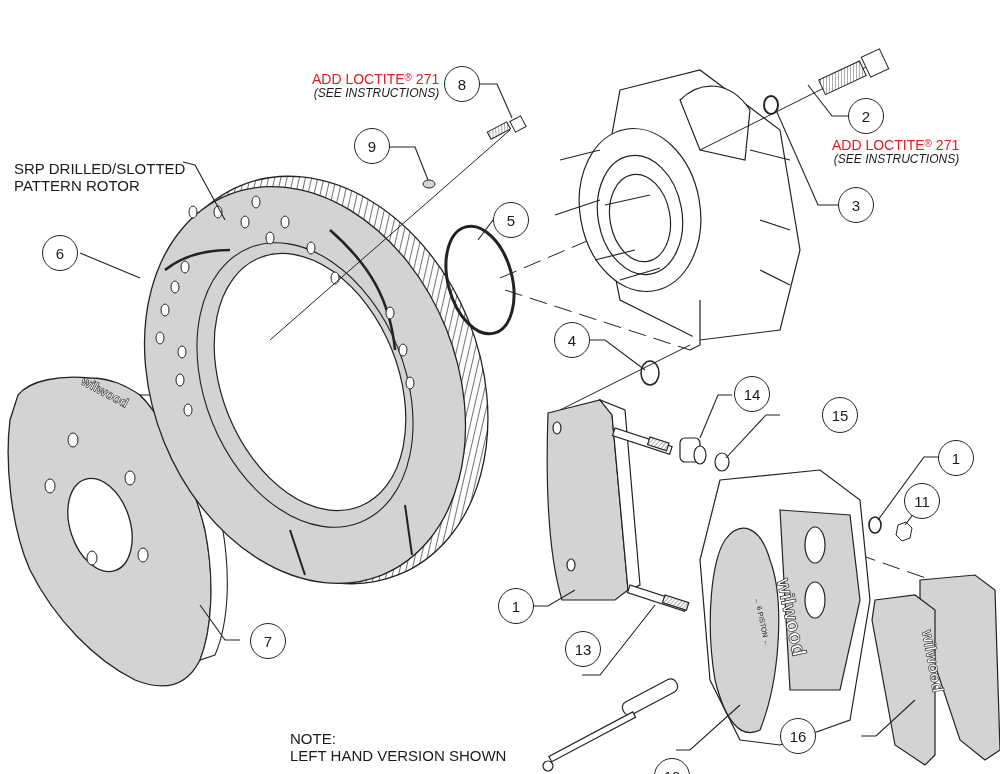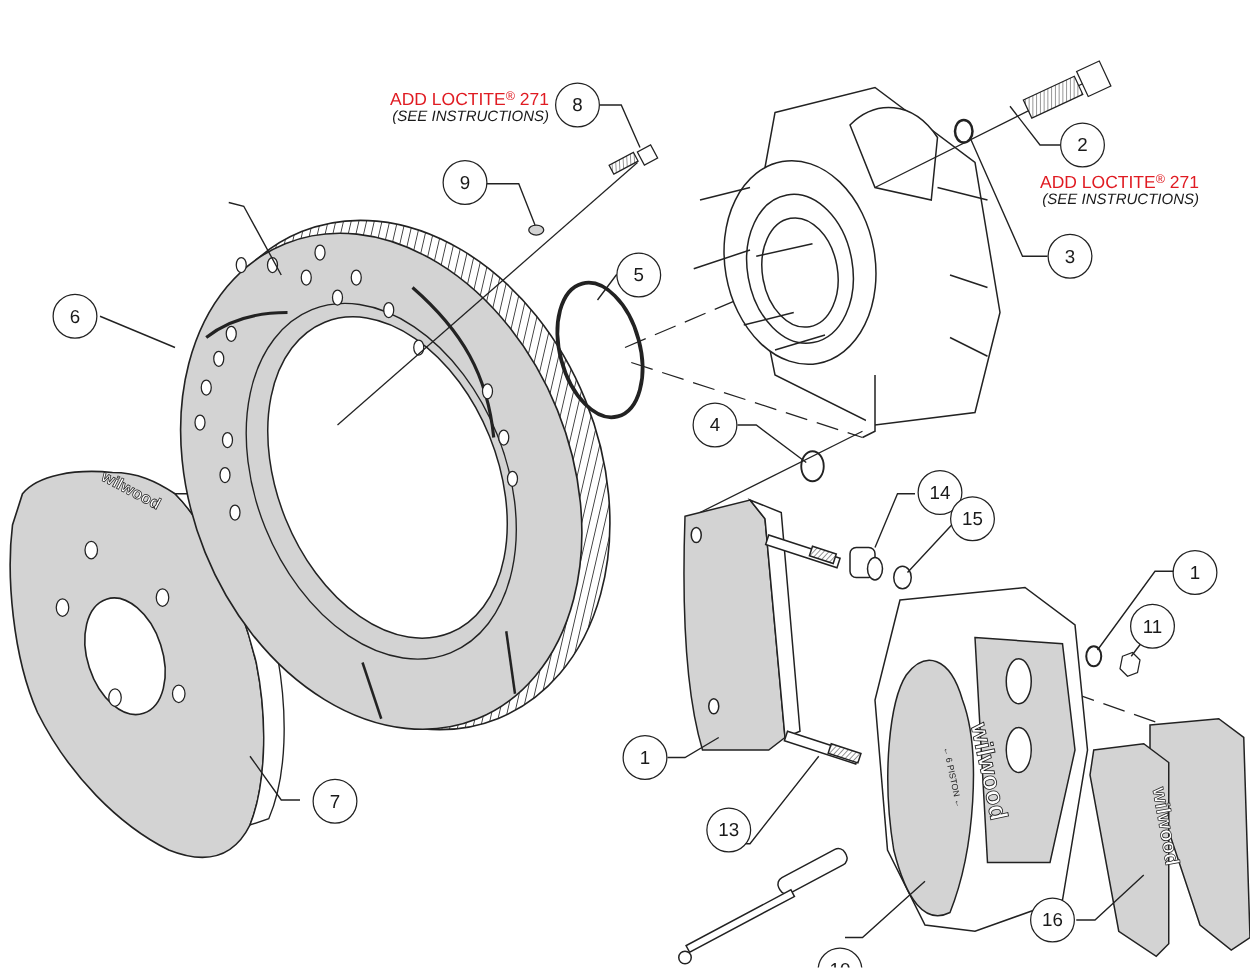--- a/index.html
+++ b/index.html
@@ -173,21 +173,29 @@
     <polyline points="940,500 924,500 905,525"></polyline>
     <polyline points="534,606 548,606 575,590"></polyline>
     <polyline points="582,675 600,675 655,605"></polyline>
     <polyline points="676,750 690,750 740,705"></polyline>
     <polyline points="861,736 876,736 915,700"></polyline>
     <polyline points="240,640 225,640 200,605"></polyline>
     <polyline points="183,162 195,165 225,220"></polyline>
   </g>
 </svg>
 
-
+<div class="lbl" style="left:14px; top:160px;">
+  <div>SRP DRILLED/SLOTTED</div>
+  <div>PATTERN ROTOR</div>
+</div>
+
+<div class="lbl" style="left:290px; top:730px;">
+  <div>NOTE:</div>
+  <div>LEFT HAND VERSION SHOWN</div>
+</div>
 
 <div class="lbl" style="left:312px; top:72px; text-align:right;">
   <div class="red"><span>ADD LOCTITE</span><sup>®</sup><span> 271</span></div>
   <div class="ital">(SEE INSTRUCTIONS)</div>
 </div>
 
 <div class="lbl" style="left:832px; top:138px; text-align:right;">
   <div class="red"><span>ADD LOCTITE</span><sup>®</sup><span> 271</span></div>
   <div class="ital">(SEE INSTRUCTIONS)</div>
 </div>
@@ -197,17 +205,17 @@
 <div class="callout" style="left:838px; top:187px;">3</div>
 <div class="callout" style="left:554px; top:322px;">4</div>
 <div class="callout" style="left:493px; top:202px;">5</div>
 <div class="callout" style="left:42px; top:235px;">6</div>
 <div class="callout" style="left:250px; top:623px;">7</div>
 <div class="callout" style="left:444px; top:66px;">8</div>
 <div class="callout" style="left:354px; top:128px;">9</div>
 <div class="callout" style="left:654px; top:758px;">10</div>
 <div class="callout" style="left:904px; top:483px;">11</div>
 <div class="callout" style="left:938px; top:440px;">1</div>
-<div class="callout" style="left:565px; top:646px;">13</div>
+<div class="callout" style="left:565px; top:631px;">13</div>
 <div class="callout" style="left:734px; top:376px;">14</div>
-<div class="callout" style="left:760px; top:397px;">15</div>
-<div class="callout" style="left:824px; top:718px;">16</div>
+<div class="callout" style="left:822px; top:397px;">15</div>
+<div class="callout" style="left:780px; top:718px;">16</div>
 </div>
 
 </body></html>

